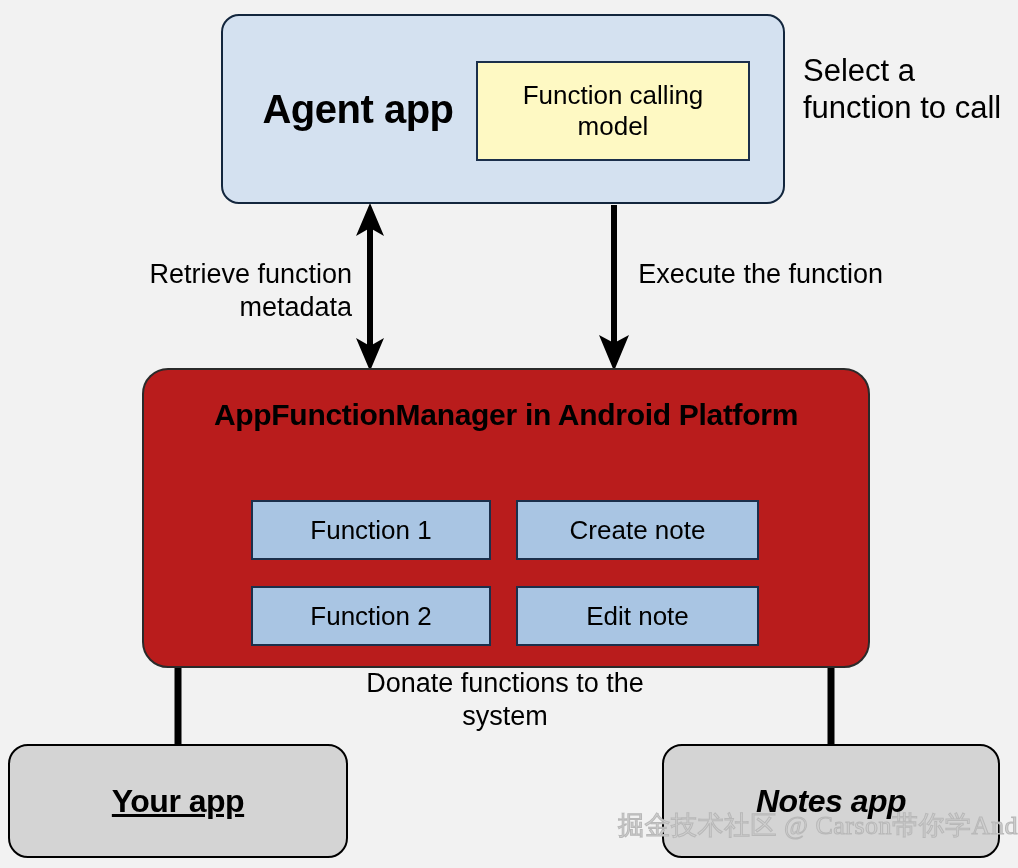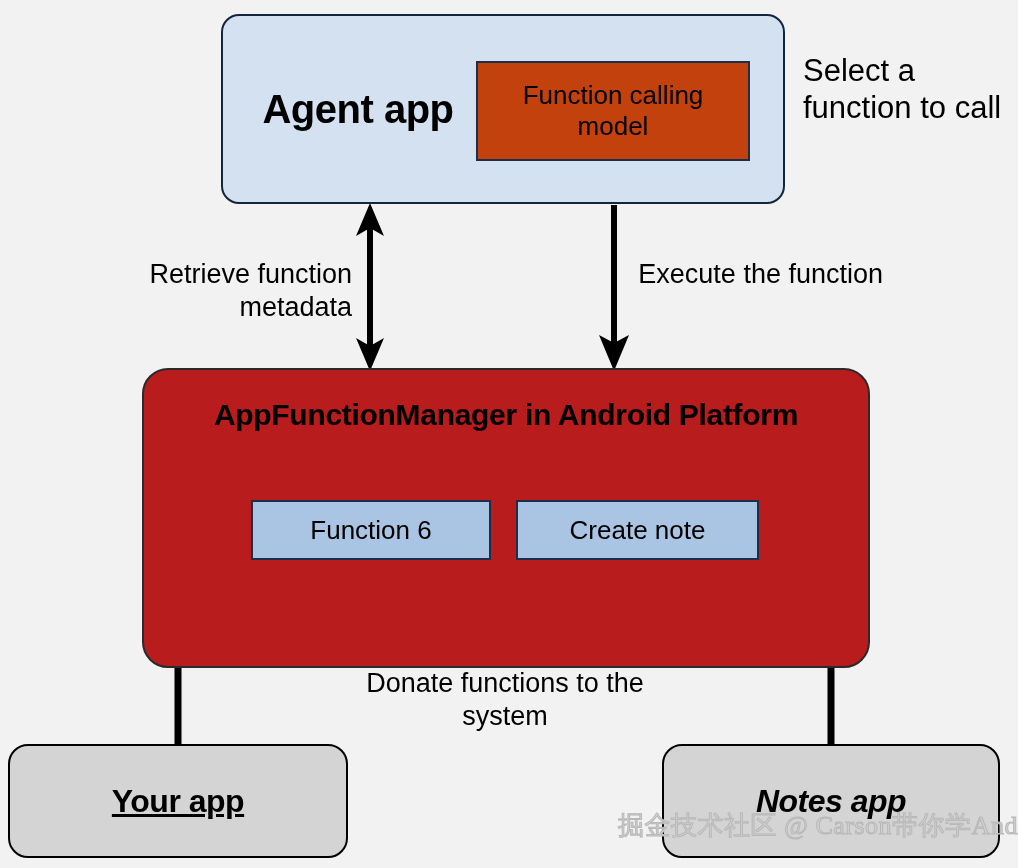--- a/index.html
+++ b/index.html
@@ -56,21 +56,21 @@
     font-size: 40px;
     font-weight: bold;
     letter-spacing: -0.5px;
   }
   #function-calling-model-box {
     position: absolute;
     left: 253px;
     top: 45px;
     width: 274px;
     height: 100px;
-    background: #c2410c;
+    background: #fef9c3;
     border: 2px solid #1b2f4b;
     display: flex;
     align-items: center;
     justify-content: center;
     text-align: center;
     font-size: 26px;
     line-height: 1.2;
     padding: 0 6px;
     box-sizing: border-box;
   }
@@ -236,22 +236,24 @@
   </div>
 
   <div id="select-function-text">Select a function to call</div>
 
   <div id="retrieve-metadata-label">Retrieve function metadata</div>
 
   <div id="execute-function-label">Execute the function</div>
 
   <div class="node" id="manager-box">
     <div id="manager-title">AppFunctionManager in Android Platform</div>
-    <div class="fn-box" id="fn-box-function-1">Function 6</div>
+    <div class="fn-box" id="fn-box-function-1">Function 1</div>
+    <div class="fn-box" id="fn-box-function-2">Function 2</div>
     <div class="fn-box" id="fn-box-create-note">Create note</div>
+    <div class="fn-box" id="fn-box-edit-note">Edit note</div>
   </div>
 
   <div id="donate-label">Donate functions to the system</div>
 
   <div class="node app-box" id="your-app-box">Your app</div>
 
   <div class="node app-box" id="notes-app-box">Notes app</div>
 
   <div id="watermark">掘金技术社区 @ Carson带你学Android</div>
 

